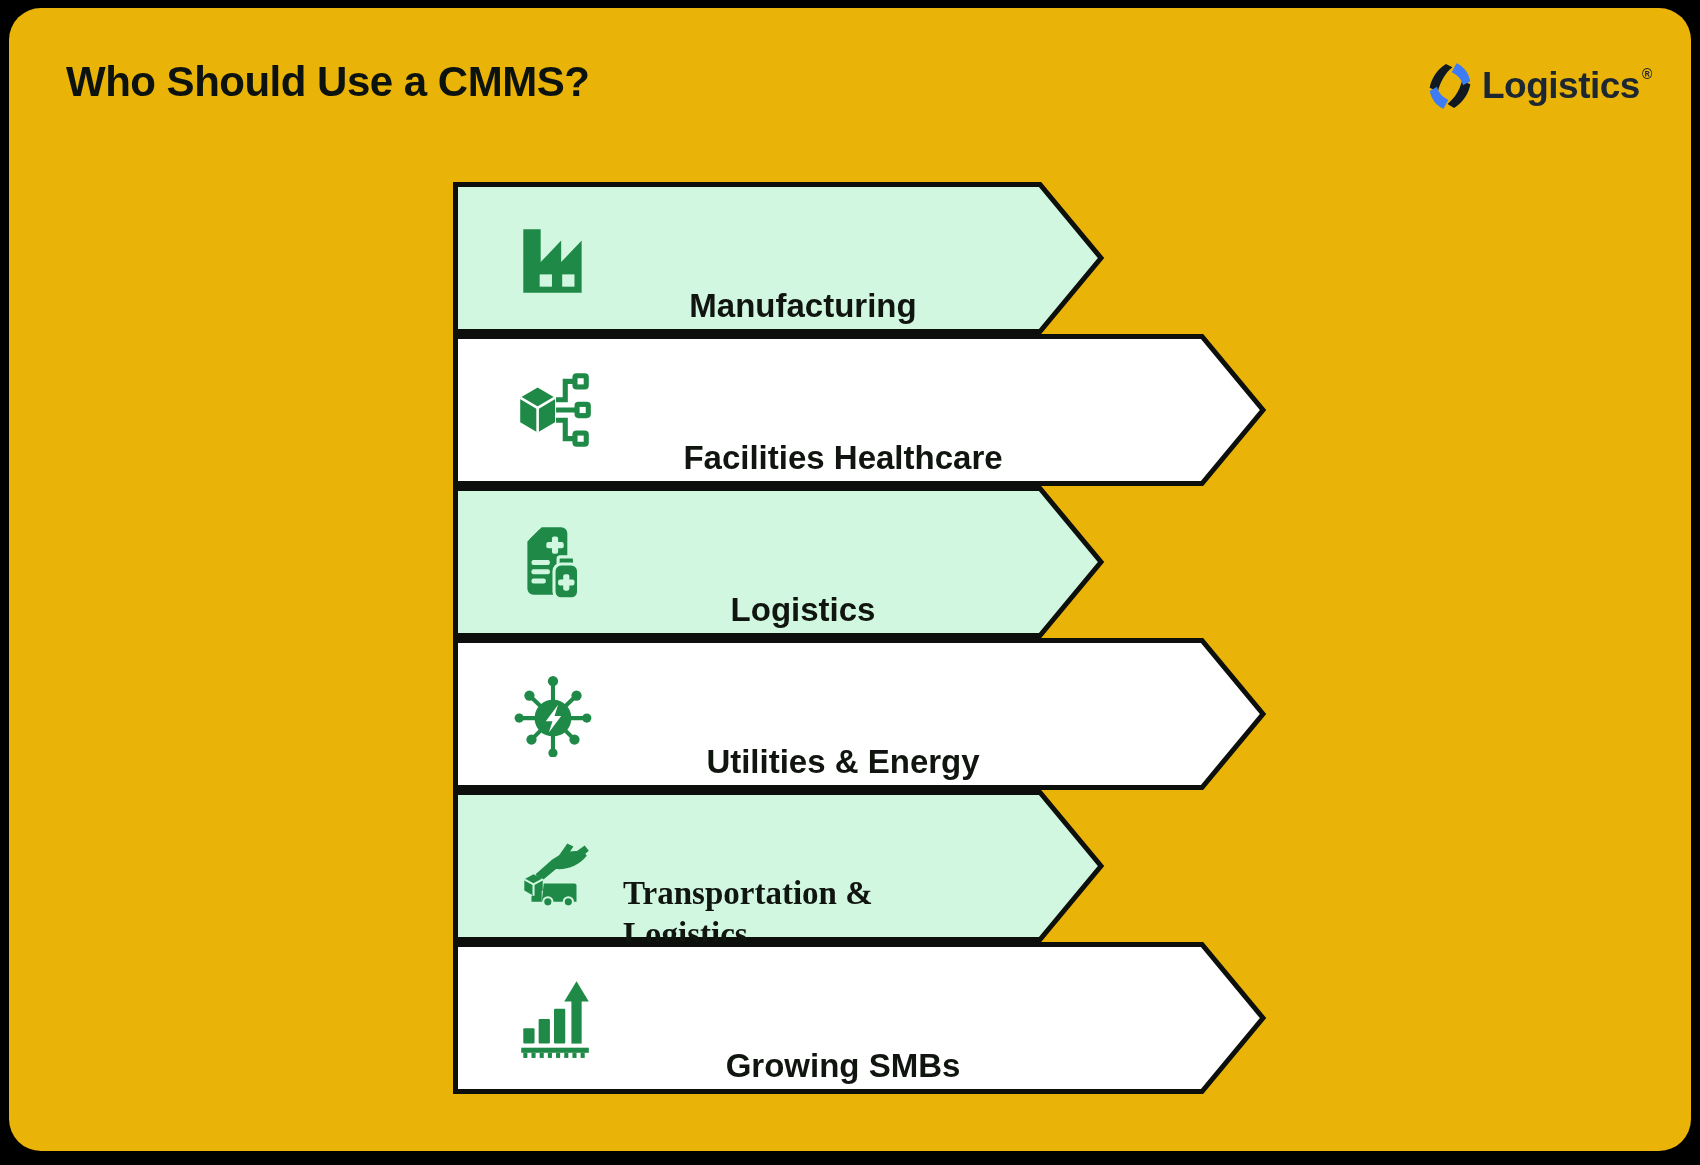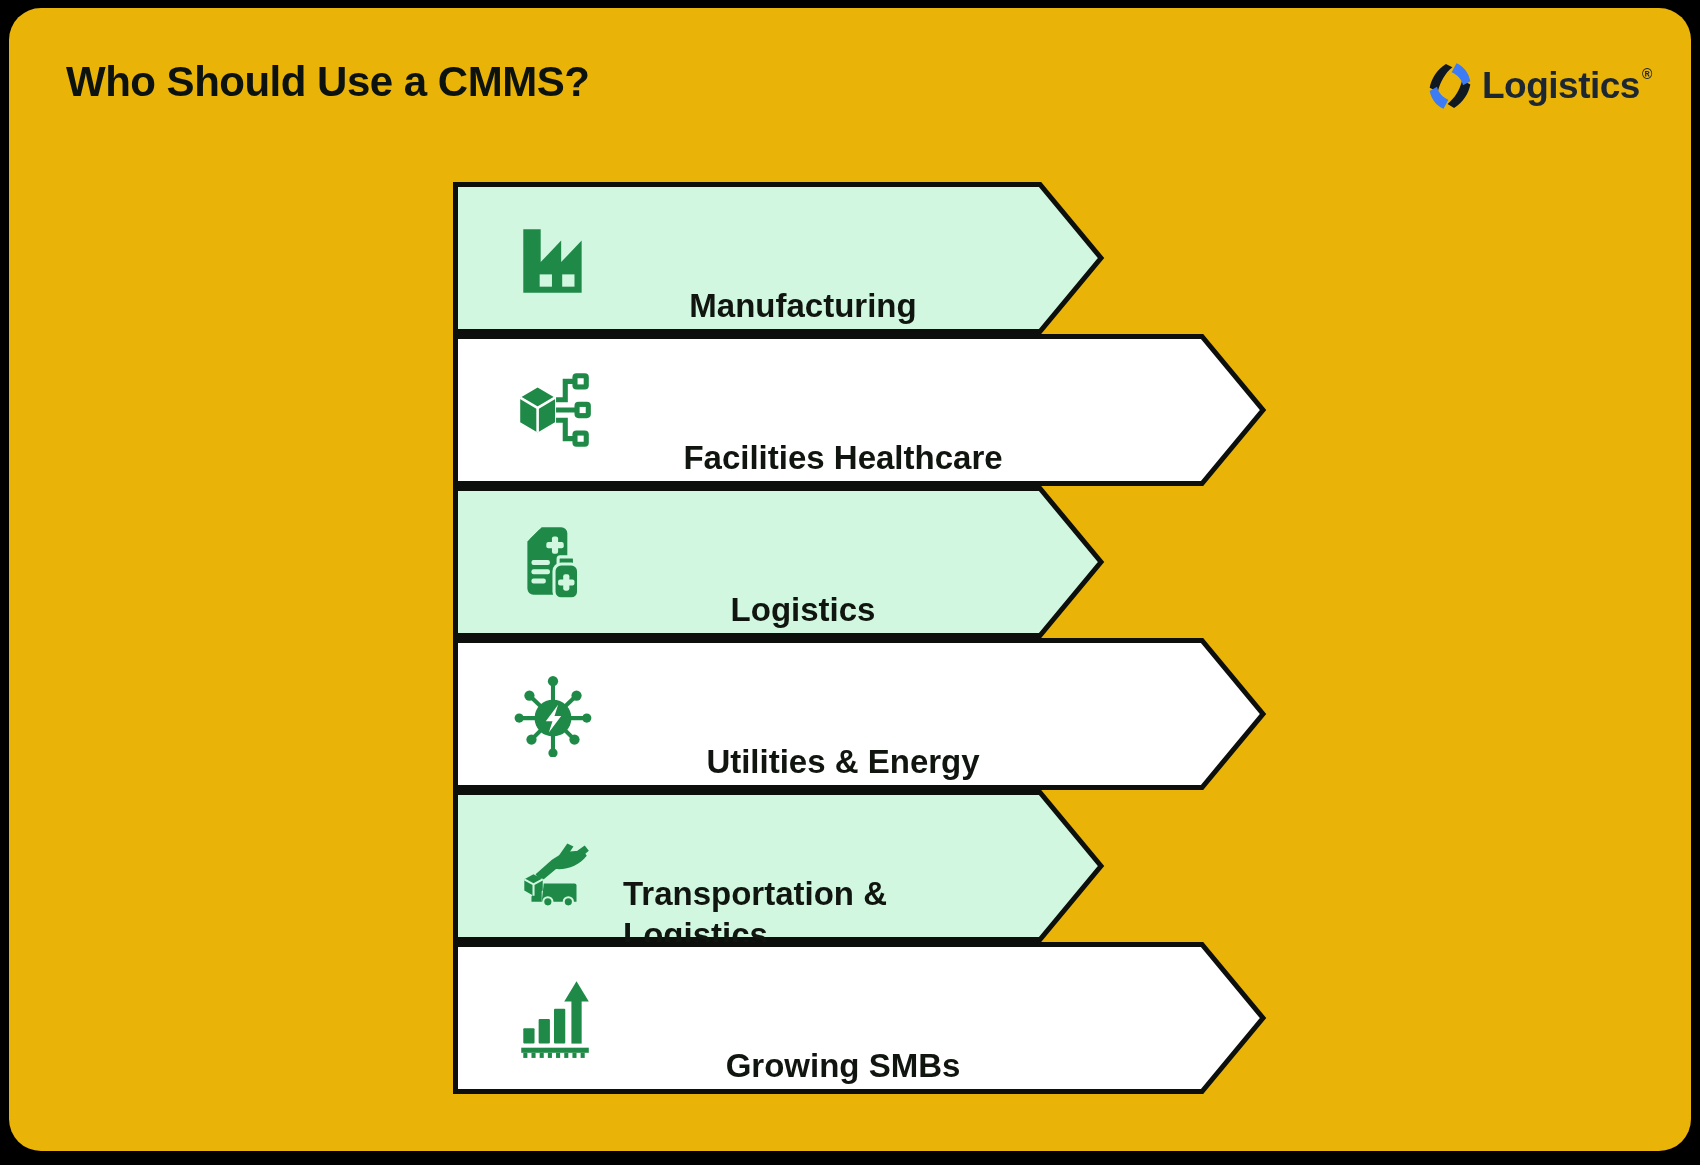--- a/index.html
+++ b/index.html
@@ -48,21 +48,21 @@
   .banner .label{
     position:absolute; left:140px; top:0; height:100%;
     display:flex; align-items:center; justify-content:center;
     text-align:left;
     font-size:33px; font-weight:700; color:#10150f;
     line-height:1.25;
     margin-top:48px;
   }
   .banner.green .label{ width:420px; }
   .banner.white .label{ width:500px; }
-  .banner .label.wrap-narrow{ width:360px; margin-left:30px; }
+  .banner .label.wrap-narrow{ width:360px; margin-left:30px;font-family:Liberation Serif, serif; }
   .r1{ top:174px; } .r2{ top:326px; } .r3{ top:478px; }
   .r4{ top:630px; } .r5{ top:782px; } .r6{ top:934px; }
 </style>
 </head>
 <body>
 
 <div class="panel">
 
   <div class="title">Who Should Use a CMMS?</div>
 

